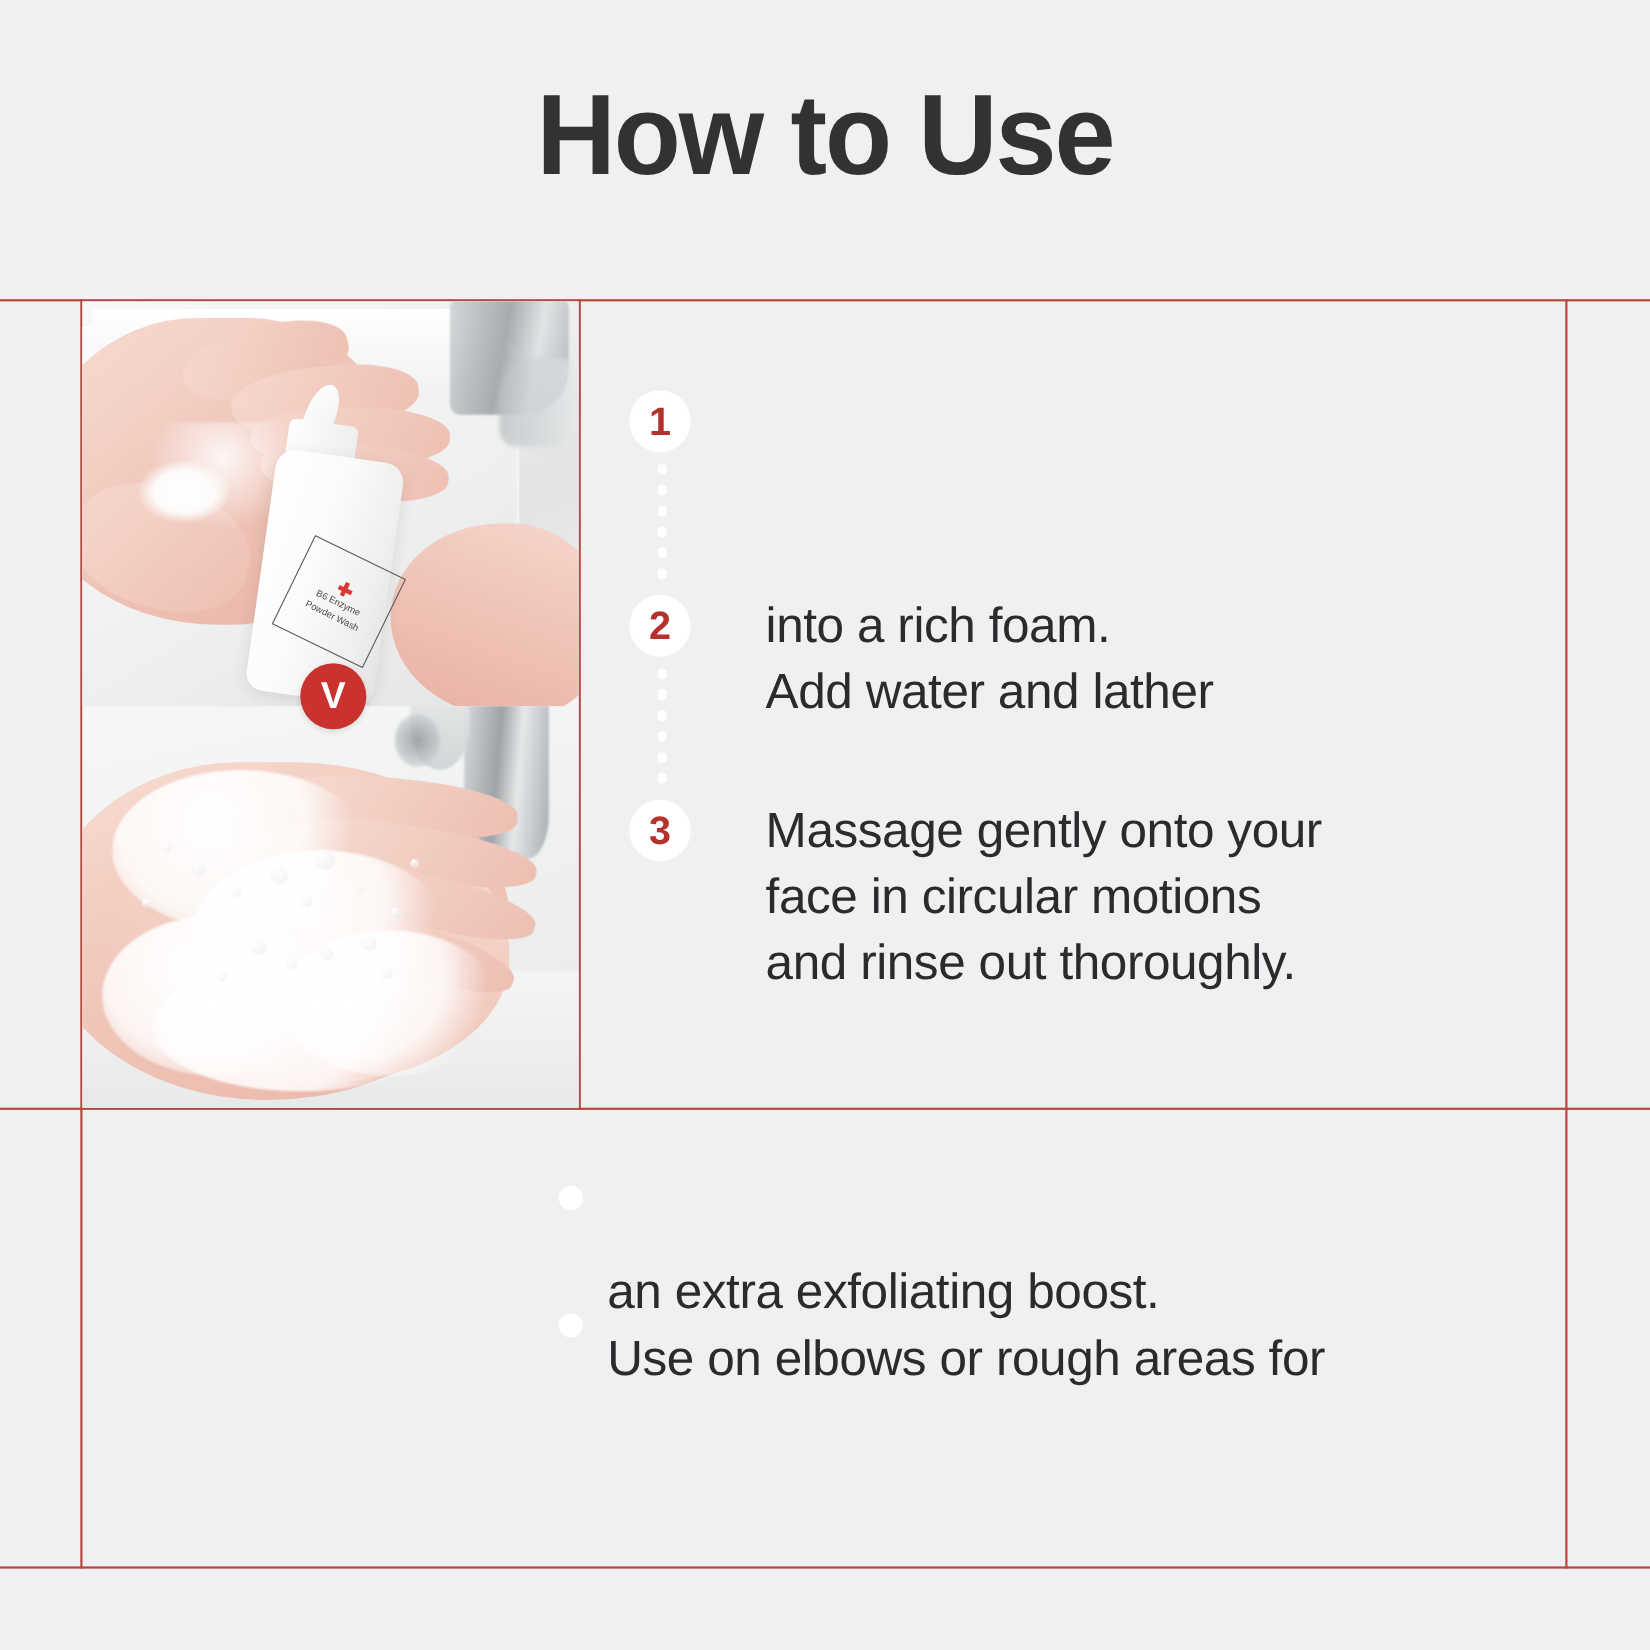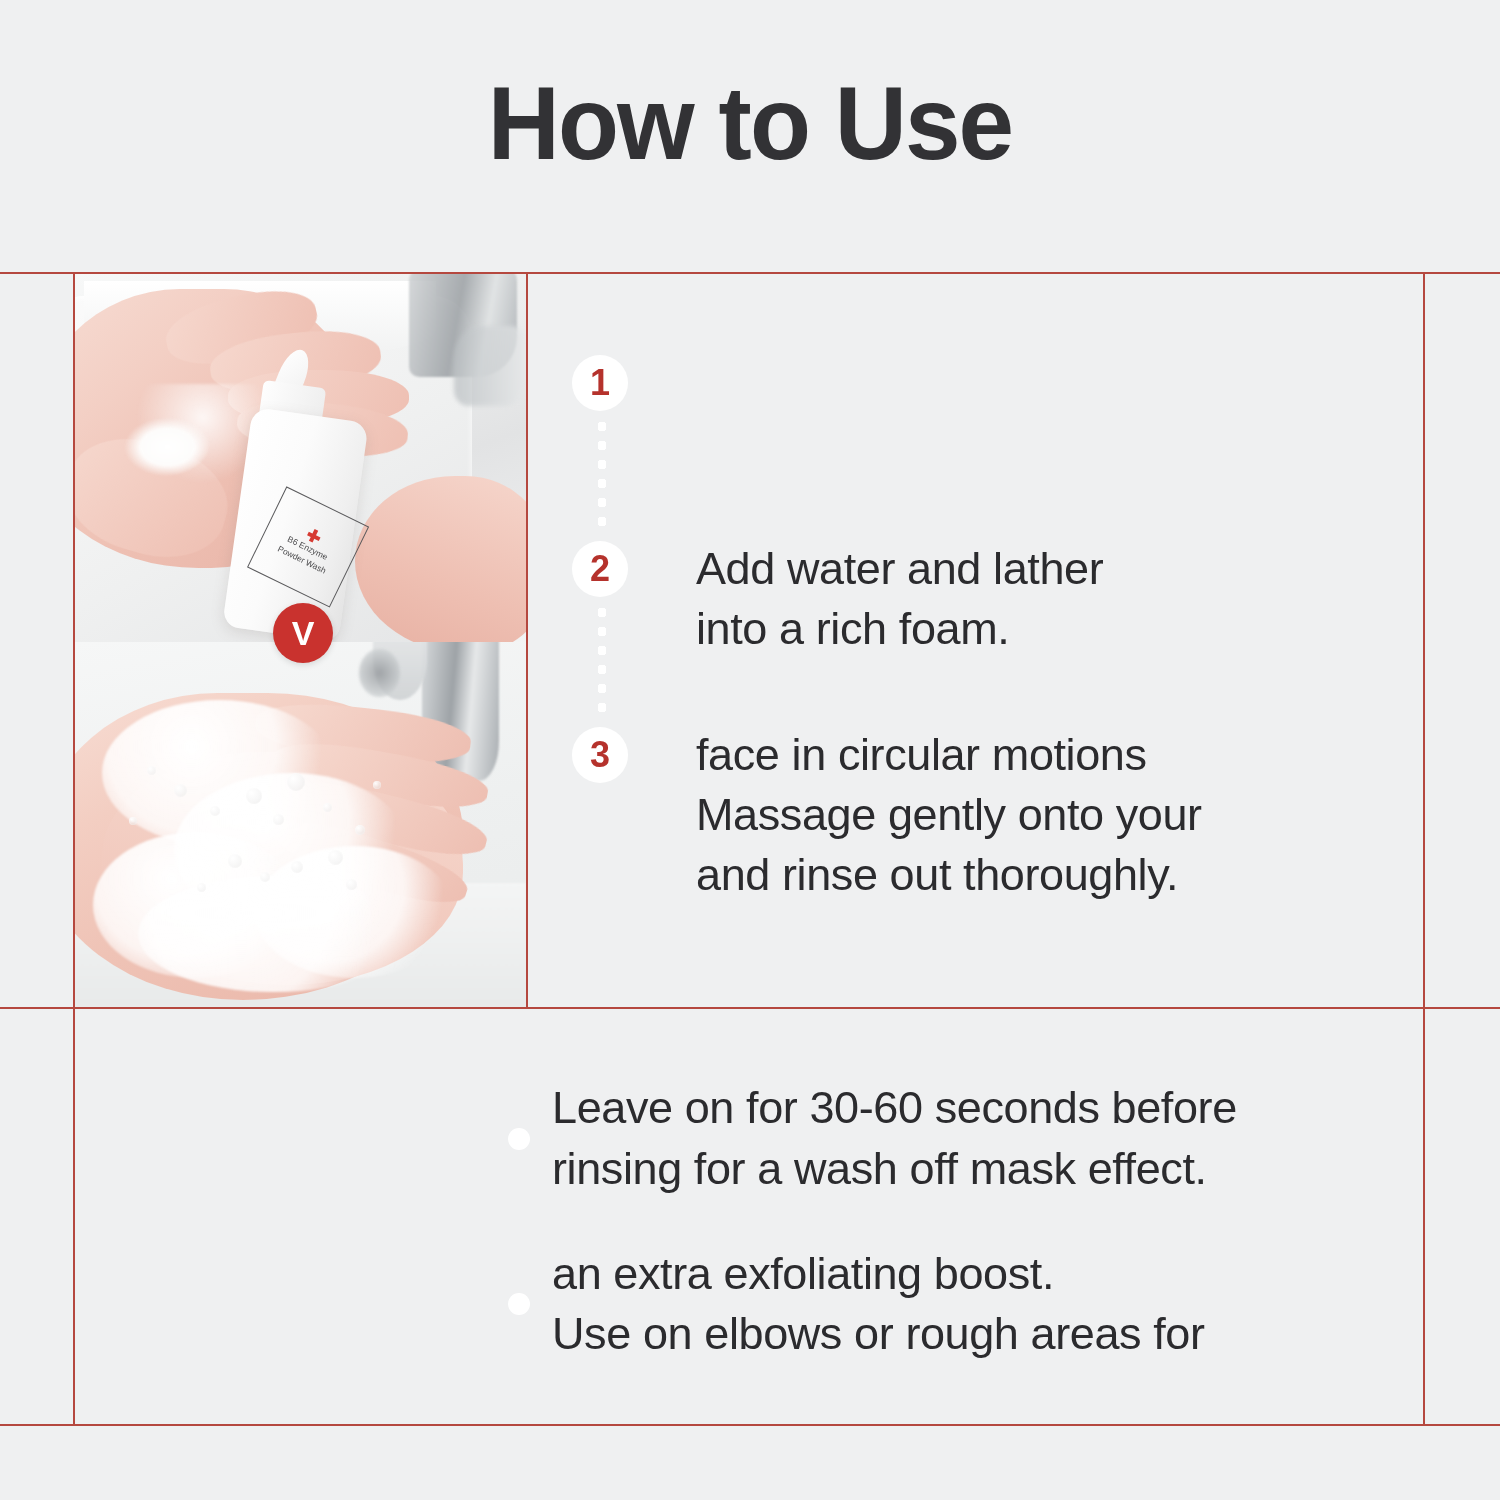--- a/index.html
+++ b/index.html
@@ -273,46 +273,42 @@
       <div class="step-text">
       </div>
     </div>
 
     <div class="step s2">
       <div class="num-wrap">
         <div class="num">2</div>
         <div class="dots"></div>
       </div>
       <div class="step-text">
+        <span>into a rich foam.</span>
         <span>Add water and lather</span>
-        <span>into a rich foam.</span>
       </div>
     </div>
 
     <div class="step s3">
       <div class="num-wrap">
         <div class="num">3</div>
       </div>
       <div class="step-text">
+        <span>Massage gently onto your</span>
         <span>face in circular motions</span>
-        <span>Massage gently onto your</span>
         <span>and rinse out thoroughly.</span>
       </div>
     </div>
 
   </div>
 
 
   <div class="tips">
     <div class="tip">
       <div class="tip-dot"></div>
-      <div class="tip-text">
-        <span>Leave on for 30-60 seconds before</span>
-        <span>rinsing for a wash off mask effect.</span>
-      </div>
     </div>
     <div class="tip">
       <div class="tip-dot"></div>
       <div class="tip-text">
         <span>an extra exfoliating boost.</span>
         <span>Use on elbows or rough areas for</span>
       </div>
     </div>
   </div>
 

